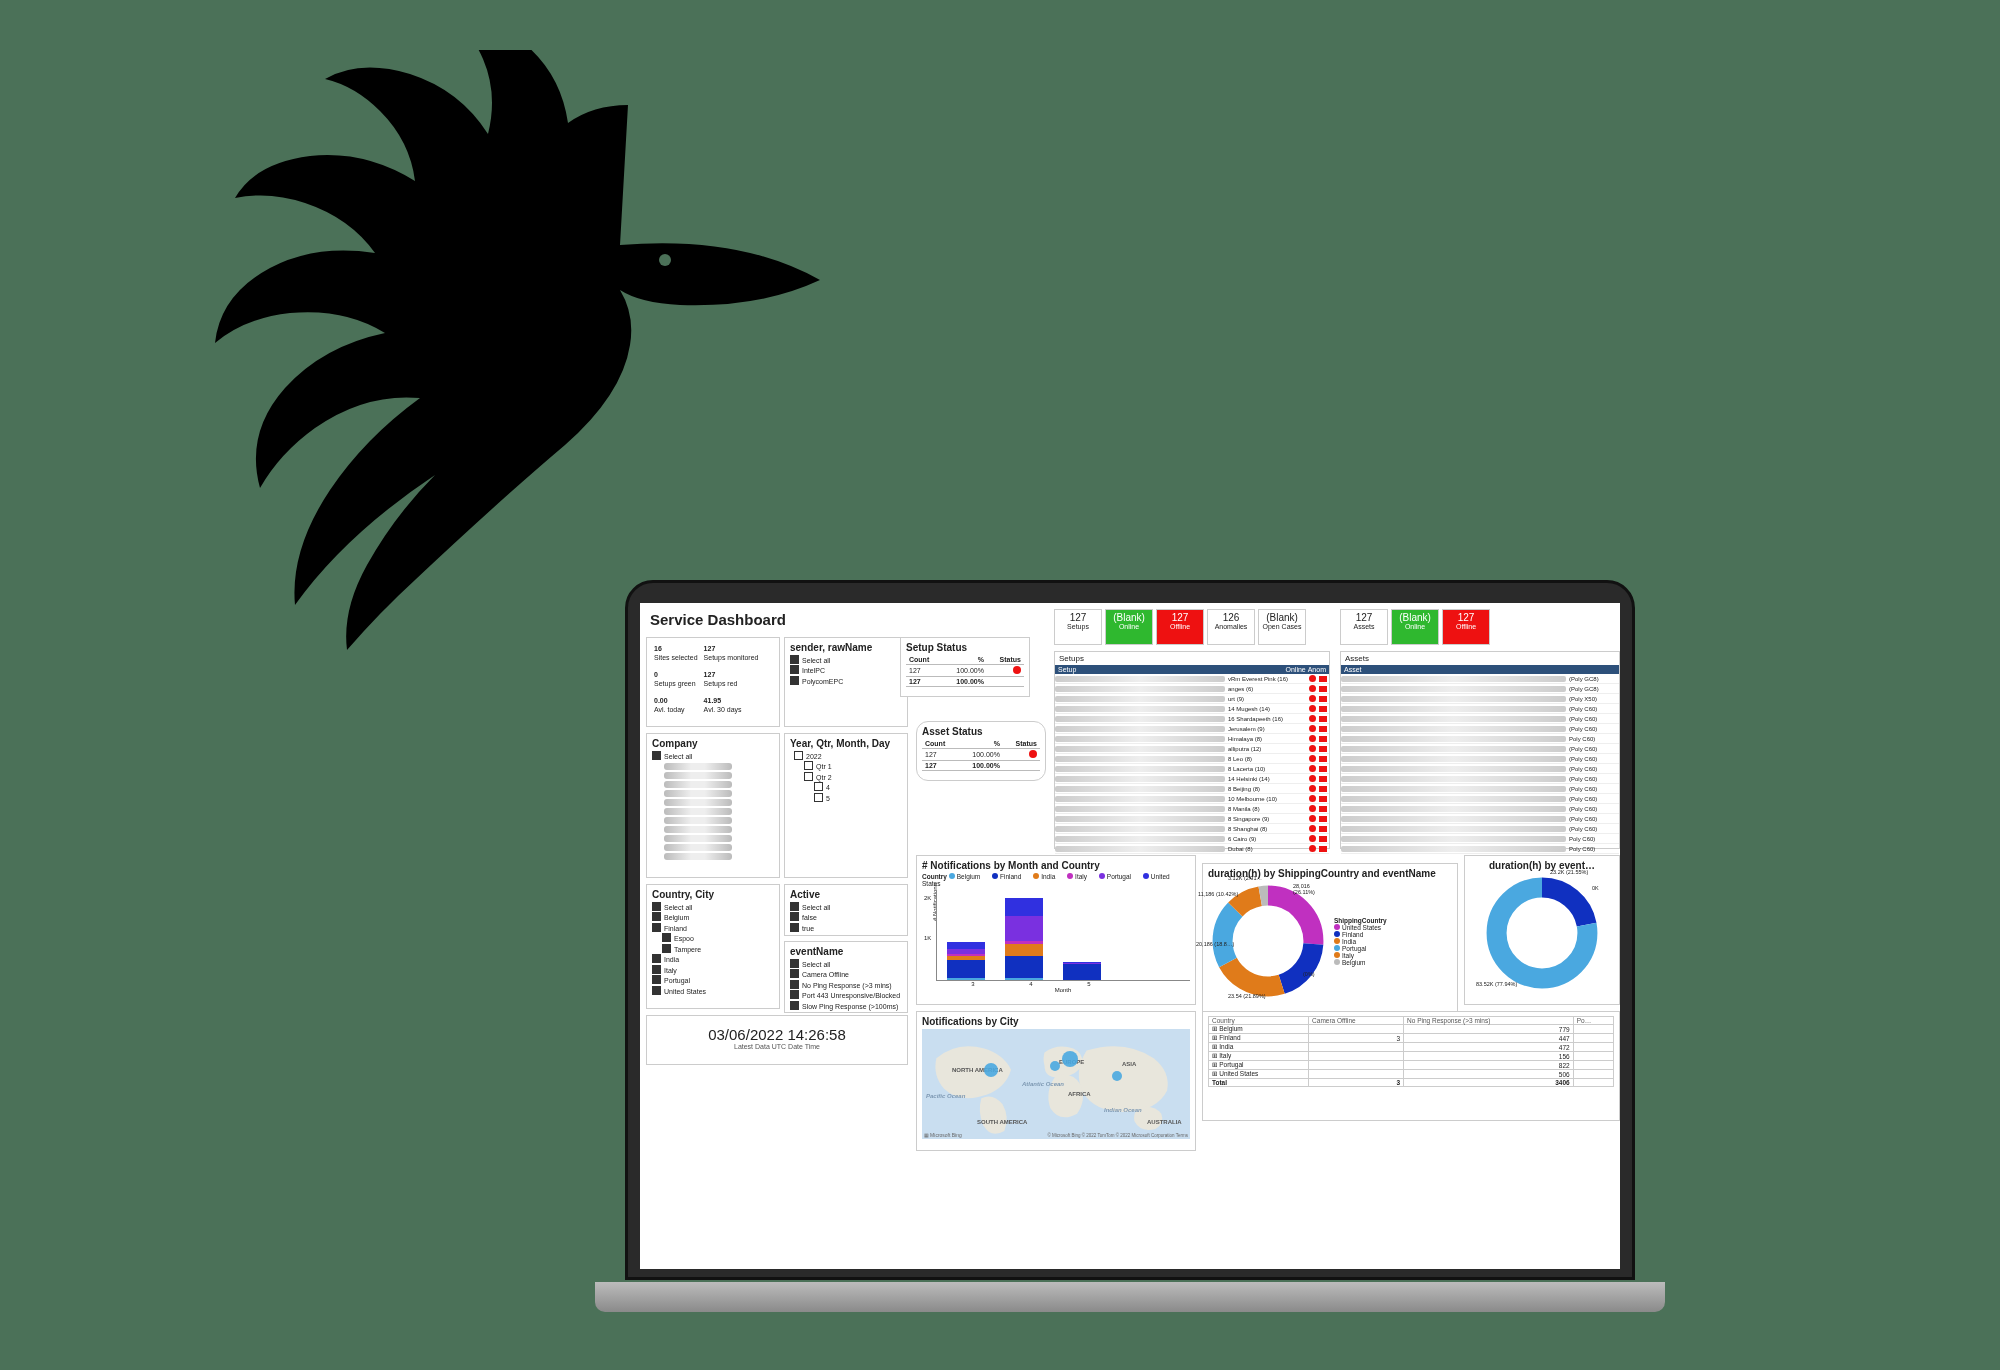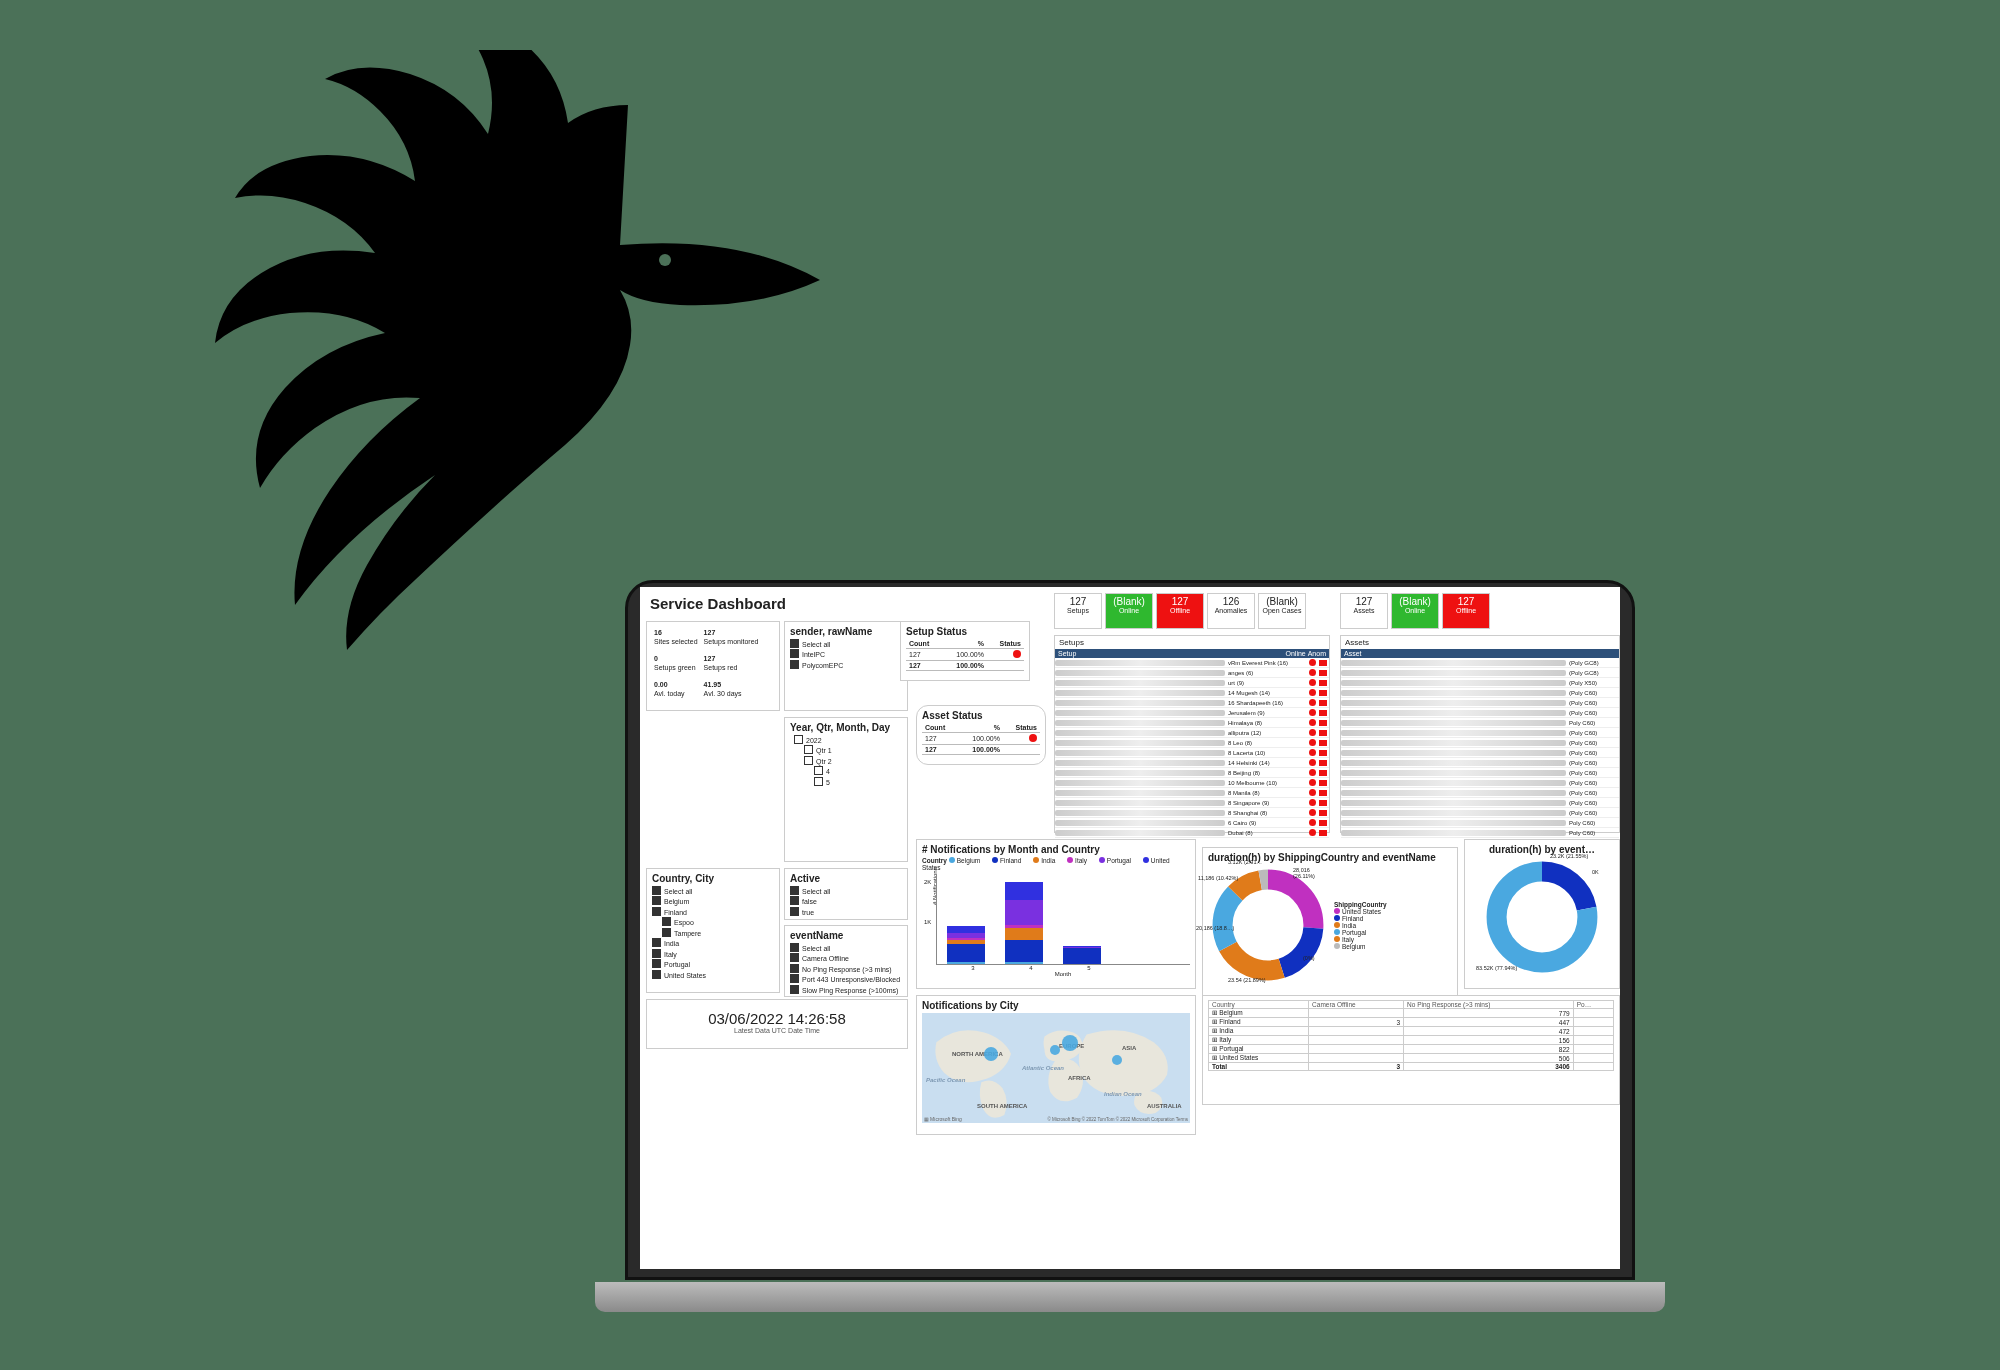--- a/index.html
+++ b/index.html
@@ -4,21 +4,21 @@
 <style>
   * { box-sizing: border-box; margin: 0; padding: 0; font-family: "Segoe UI", Arial, sans-serif; }
   body { background: #4b7158; width: 2000px; height: 1370px; position: relative; overflow: hidden; }
 
   
   .bird { position: absolute; left: 190px; top: 50px; width: 660px; height: 620px; }
   .bird svg { width: 100%; height: 100%; }
 
   
   .laptop { position: absolute; left: 595px; top: 580px; width: 1070px; height: 740px; }
-  .bezel { position: absolute; left: 30px; top: 0; width: 1010px; height: 700px; background: #2a2a2a; border: 3px solid #111; border-radius: 28px 28px 0 0; padding: 4px 12px 8px 12px; }
+  .bezel { position: absolute; left: 30px; top: 0; width: 1010px; height: 700px; background: #2a2a2a; border: 3px solid #111; border-radius: 28px 28px 0 0; padding: 20px 12px 8px 12px; }
   .screen { width: 100%; height: 100%; background: #fff; overflow: hidden; position: relative; }
   .base { position: absolute; left: 0; bottom: 8px; width: 1070px; height: 30px; background: linear-gradient(#bcbcbc, #8a8a8a); border-radius: 0 0 10px 10px; }
 
   
   .dash { width: 986px; height: 672px; font-size: 8px; color: #222; }
   .title { position: absolute; left: 10px; top: 8px; font-size: 15px; font-weight: 700; }
 
   .panel { position: absolute; border: 1px solid #ccc; background: #fff; padding: 4px 5px; }
   .panel-title { font-size: 10px; font-weight: 600; margin-bottom: 2px; }
   .micro { font-size: 7px; line-height: 1.3; }
@@ -131,20 +131,39 @@
 
         <div class="panel" style="left:144px; top:34px; width:124px; height:90px;">
           <div class="panel-title">sender, rawName</div>
           <ul class="check micro">
             <li class="solid">Select all</li>
             <li class="solid">IntelPC</li>
             <li class="solid">PolycomEPC</li>
           </ul>
         </div>
 
+        <div class="panel" style="left:6px; top:130px; width:134px; height:145px;">
+          <div class="panel-title">Company</div>
+          <ul class="check micro">
+              <li class="solid">Select all</li>
+            </ul>
+          <div style="padding-left:12px; width:80px;">
+            <div class="blur-row"></div>
+              <div class="blur-row"></div>
+              <div class="blur-row"></div>
+              <div class="blur-row"></div>
+            <div class="blur-row"></div>
+              <div class="blur-row"></div>
+              <div class="blur-row"></div>
+              <div class="blur-row"></div>
+            <div class="blur-row"></div>
+              <div class="blur-row"></div>
+              <div class="blur-row"></div>
+          </div>
+        </div>
 
         <div class="panel" style="left:144px; top:130px; width:124px; height:145px;">
           <div class="panel-title">Year, Qtr, Month, Day</div>
           <ul class="tree">
             <li>2022</li>
             <li class="indent1">Qtr 1</li>
             <li class="indent1">Qtr 2</li>
             <li class="indent2">4</li>
             <li class="indent2">5</li>
           </ul>

